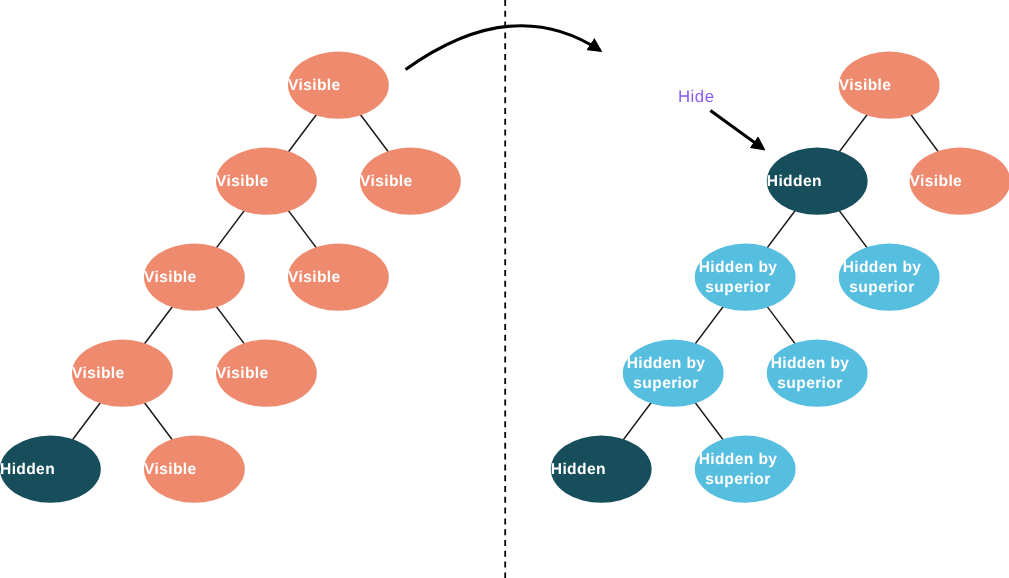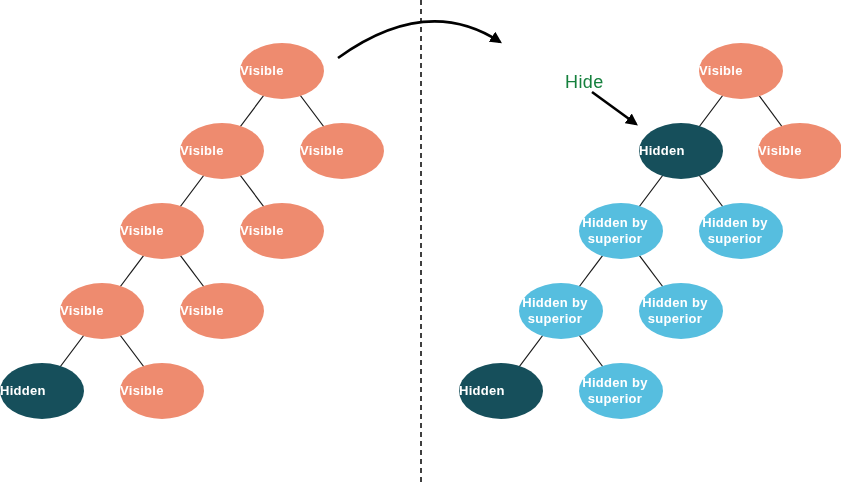--- a/index.html
+++ b/index.html
@@ -26,24 +26,24 @@
     font-size: 13px;
     font-weight: bold;
     letter-spacing: 0.3px;
     line-height: 1.22;
   }
   .node span { display: block; max-width: 72px; }
   .hide-label {
     position: absolute;
     left: 565px;
     top: 72px;
-    font-size: 18px;
+    font-size: 14px;
     font-weight: 500;
     letter-spacing: 0.4px;
-    color: #15803d;
+    color: #8b5cf6;
   }
 </style>
 </head>
 <body>
 
 <div class="canvas">
 
   <svg class="layer" width="841" height="482" viewBox="0 0 841 482">
     <defs>
       <marker id="arrowhead" viewBox="0 0 10 10" refX="8" refY="5" markerWidth="4.6" markerHeight="4.6" orient="auto">

